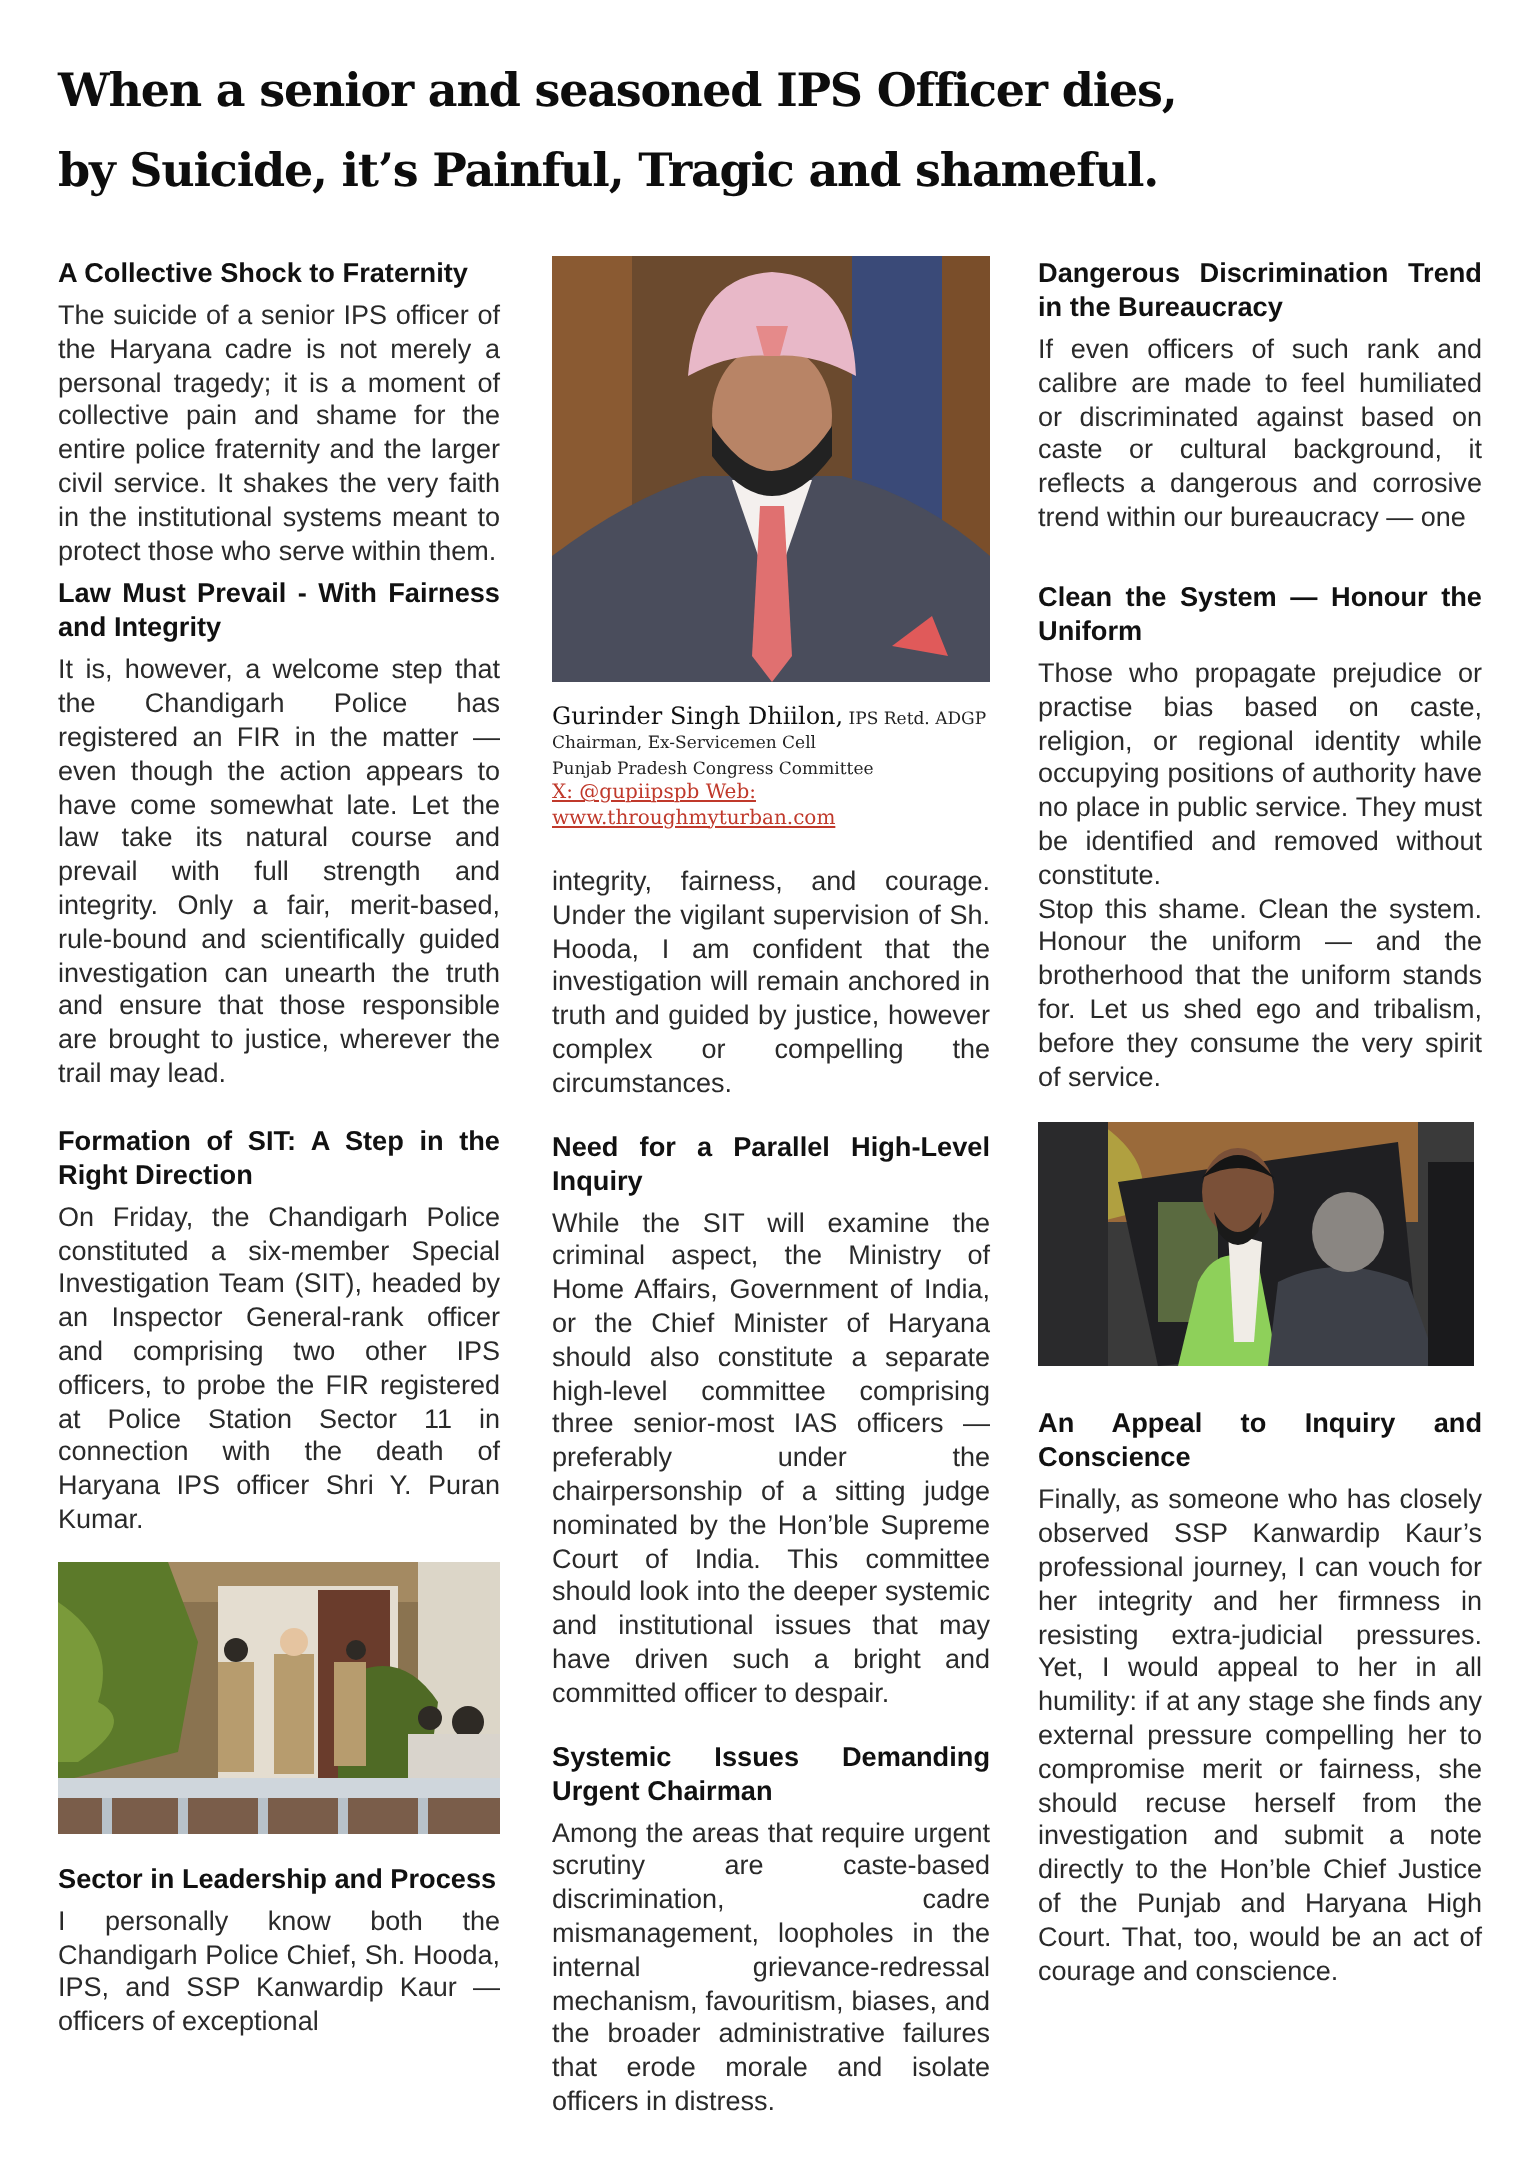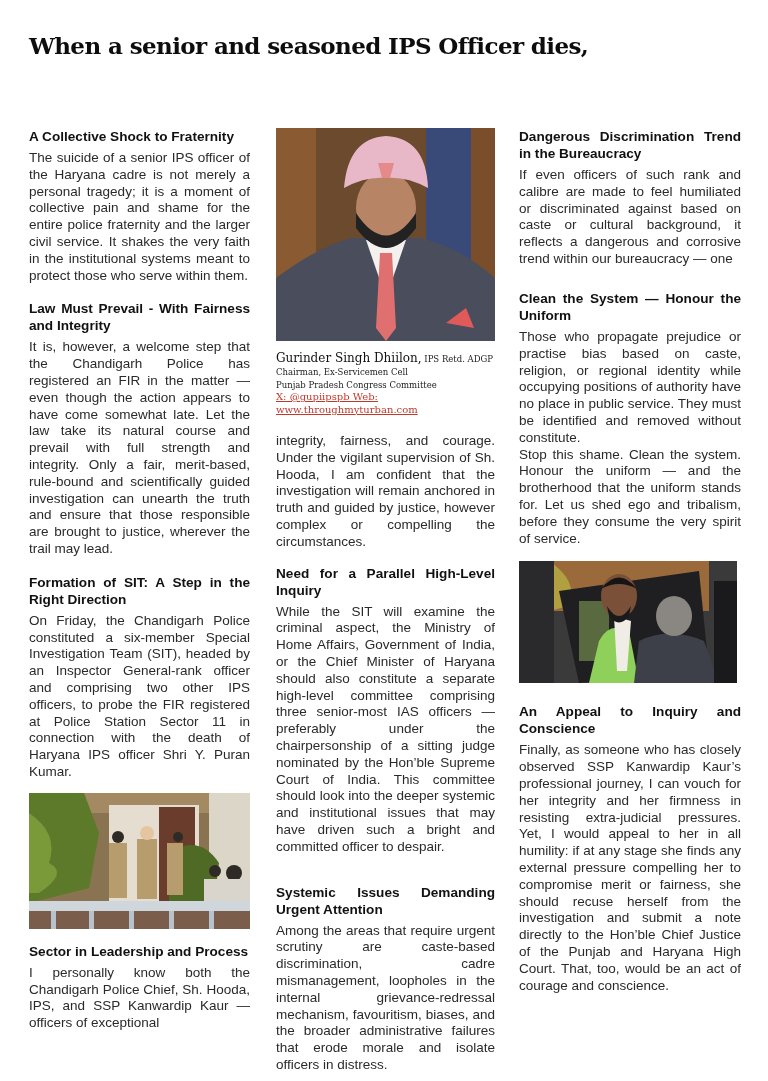--- a/index.html
+++ b/index.html
@@ -31,24 +31,25 @@
     .cap-name { font-weight: normal; font-size: 12px; color: #111; }
     .cap-title { font-size: 8.5px; color: #222; }
     .cap-line { font-size: 8.5px; line-height: 12.5px; color: #222; }
     .cap-link { font-size: 10px; line-height: 12.5px; color: #c0392b; text-decoration: underline; }
   </style>
 </head>
 <body>
 
 <h1 class="headline">
   <span>When a senior and seasoned IPS Officer dies,</span><br>
+  <span>by Suicide, it’s Painful, Tragic and shameful.</span>
 </h1>
 
 <div class="col c1">
-  <div class="sect" style="margin-bottom:16px">
+  <div class="sect" style="margin-bottom:4px">
     <h2>A Collective Shock to  Fraternity</h2>
     <p>The suicide of a senior IPS officer of the Haryana cadre is not merely a personal tragedy; it is a moment of collective pain and shame for the entire police fraternity and the larger civil service. It shakes the very faith in the institutional systems meant to protect those who serve within them.</p>
   </div>
   <div class="sect" style="margin-bottom:16px">
     <h2>Law Must Prevail - With Fairness and Integrity</h2>
     <p>It is, however, a welcome step that the Chandigarh Police has registered an FIR in the matter — even though the action appears to have come somewhat late. Let the law take its natural course and prevail with full strength and integrity. Only a fair, merit-based, rule-bound and scientifically guided investigation can unearth the truth and ensure that those responsible are brought to justice, wherever the trail may lead.</p>
   </div>
   <div class="sect" style="margin-bottom:12px">
     <h2>Formation of SIT: A Step in the Right Direction</h2>
     <p>On Friday, the Chandigarh Police constituted a six-member Special Investigation Team (SIT), headed by an Inspector General-rank officer and comprising two other IPS officers, to probe the FIR registered at Police Station Sector 11 in connection with the death of Haryana IPS officer Shri Y. Puran Kumar.</p>
@@ -110,26 +111,26 @@
       <path d="M102 35 L118 35 L114 50 L106 50 Z" fill="#e58a8a"></path>
     </svg>
   </div>
   <div class="caption">
     <div><span class="cap-name">Gurinder Singh Dhiilon,</span><span class="cap-title"> IPS Retd. ADGP</span></div>
     <div class="cap-line">Chairman, Ex-Servicemen Cell</div>
     <div class="cap-line">Punjab Pradesh Congress Committee</div>
     <div class="cap-link">X: @gupiipspb  Web: www.throughmyturban.com</div>
   </div>
   <p style="margin-top:17px;margin-bottom:14px">integrity, fairness, and courage. Under the vigilant supervision of Sh. Hooda, I am confident that the investigation will remain anchored in truth and guided by justice, however complex or compelling the circumstances.</p>
-  <div class="sect" style="margin-bottom:28px">
+  <div class="sect" style="margin-bottom:14px">
     <h2>Need for a Parallel High-Level Inquiry</h2>
     <p>While the SIT will examine the criminal aspect, the Ministry of Home Affairs, Government of India, or the Chief Minister of Haryana should also constitute a separate high-level committee comprising three senior-most IAS officers — preferably under the chairpersonship of a sitting judge nominated by the Hon’ble Supreme Court of India. This committee should look into the deeper systemic and institutional issues that may have driven such a bright and committed officer to despair.</p>
   </div>
   <div class="sect">
-    <h2>Systemic Issues Demanding Urgent Attention</h2>
+    <h2>Systemic Issues Demanding Urgent Chairman</h2>
     <p>Among the areas that require urgent scrutiny are caste-based discrimination, cadre mismanagement, loopholes in the internal grievance-redressal mechanism, favouritism, biases, and the broader administrative failures that erode morale and isolate officers in distress.</p>
   </div>
 </div>
 
 <div class="col c3">
   <div class="sect" style="margin-bottom:12px;height:150px;overflow:hidden">
     <h2>Dangerous Discrimination Trend in the Bureaucracy</h2>
     <p>If even officers of such rank and calibre are made to feel humiliated or discriminated against based on caste or cultural background, it reflects a dangerous and corrosive trend within our bureaucracy — one</p>
   </div>
   <div class="sect" style="margin-bottom:14px">

